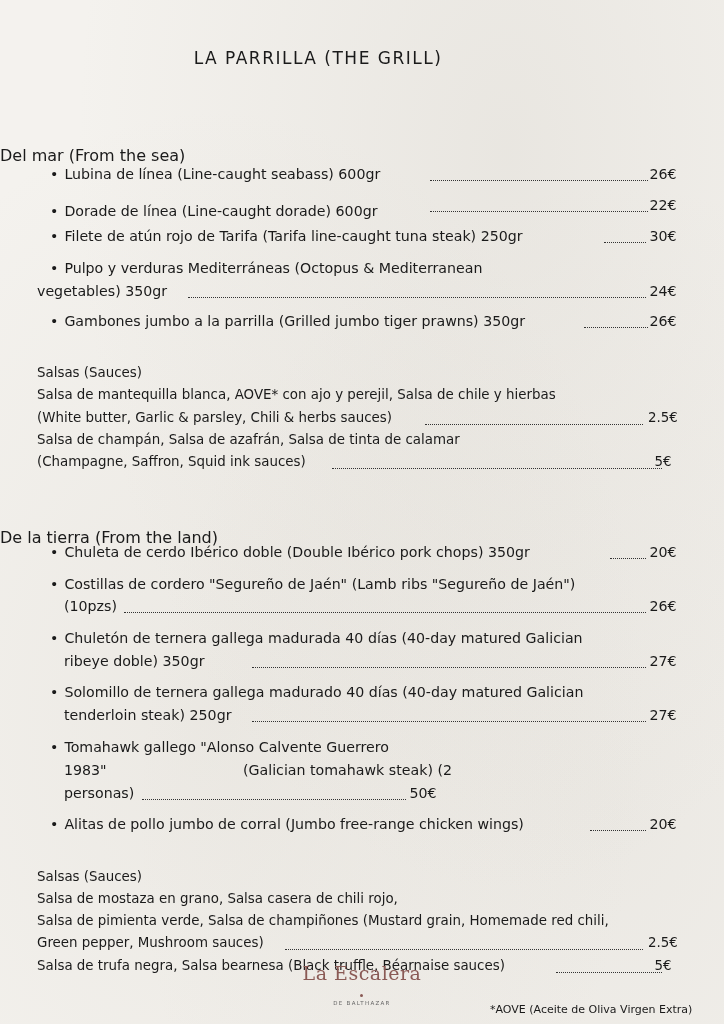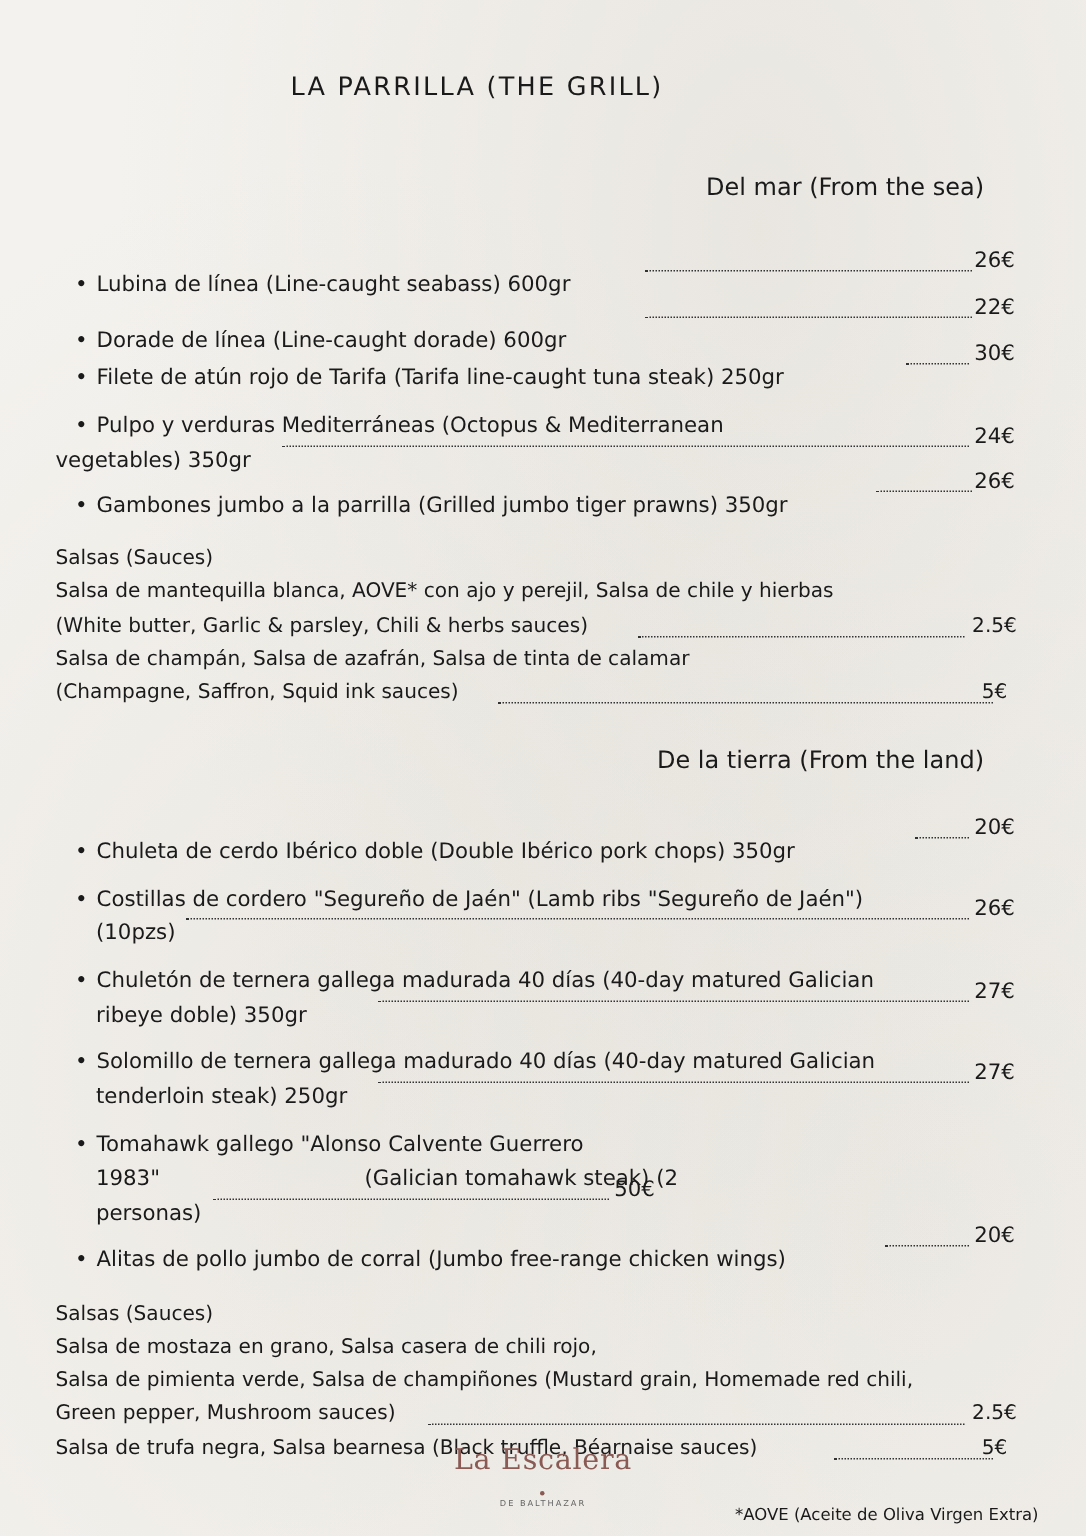--- a/index.html
+++ b/index.html
@@ -11,22 +11,22 @@
   }
   .bg-texture {
     position:absolute; inset:0;
     background:
       radial-gradient(ellipse at 70% 15%, rgba(200,195,185,0.25), transparent 60%),
       radial-gradient(ellipse at 30% 70%, rgba(210,205,195,0.25), transparent 60%),
       radial-gradient(ellipse at 85% 80%, rgba(200,195,185,0.2), transparent 55%);
   }
   .abs { position:absolute; white-space:nowrap; }
   .title { top:48px; left:0; width:636px; text-align:center; font-size:17px; letter-spacing:1.5px; }
-  .section { left:0; width:656px; text-align:right; font-size:16px; }
-  .item { font-size:14.2px;margin-top:16px; }
+  .section { left:0; width:656px; text-align:left; font-size:16px;margin-top:31px; }
+  .item { font-size:14.2px; }
   .bullet { display:inline-block; margin-right:6px; }
   .leader { position:absolute; height:14px; border-bottom:1.5px dotted #333; }
   .price { position:absolute; font-size:14.2px; text-align:center; }
   .sauce { font-size:13.4px; }
   .logo { top:962px; left:0; width:724px; text-align:center; font-family:"DejaVu Serif", serif; font-size:19px; color:#8a5a55; letter-spacing:0.5px; }
   .logo-dot { top:994px; left:360px; width:3px; height:3px; background:#8a5a55; border-radius:50%; }
   .logo-sub { top:1000px; left:0; width:724px; text-align:center; font-size:5.5px; letter-spacing:1.3px; color:#666; }
   .footnote { top:1003px; left:490px; font-size:11px; }
 </style>
 </head>

